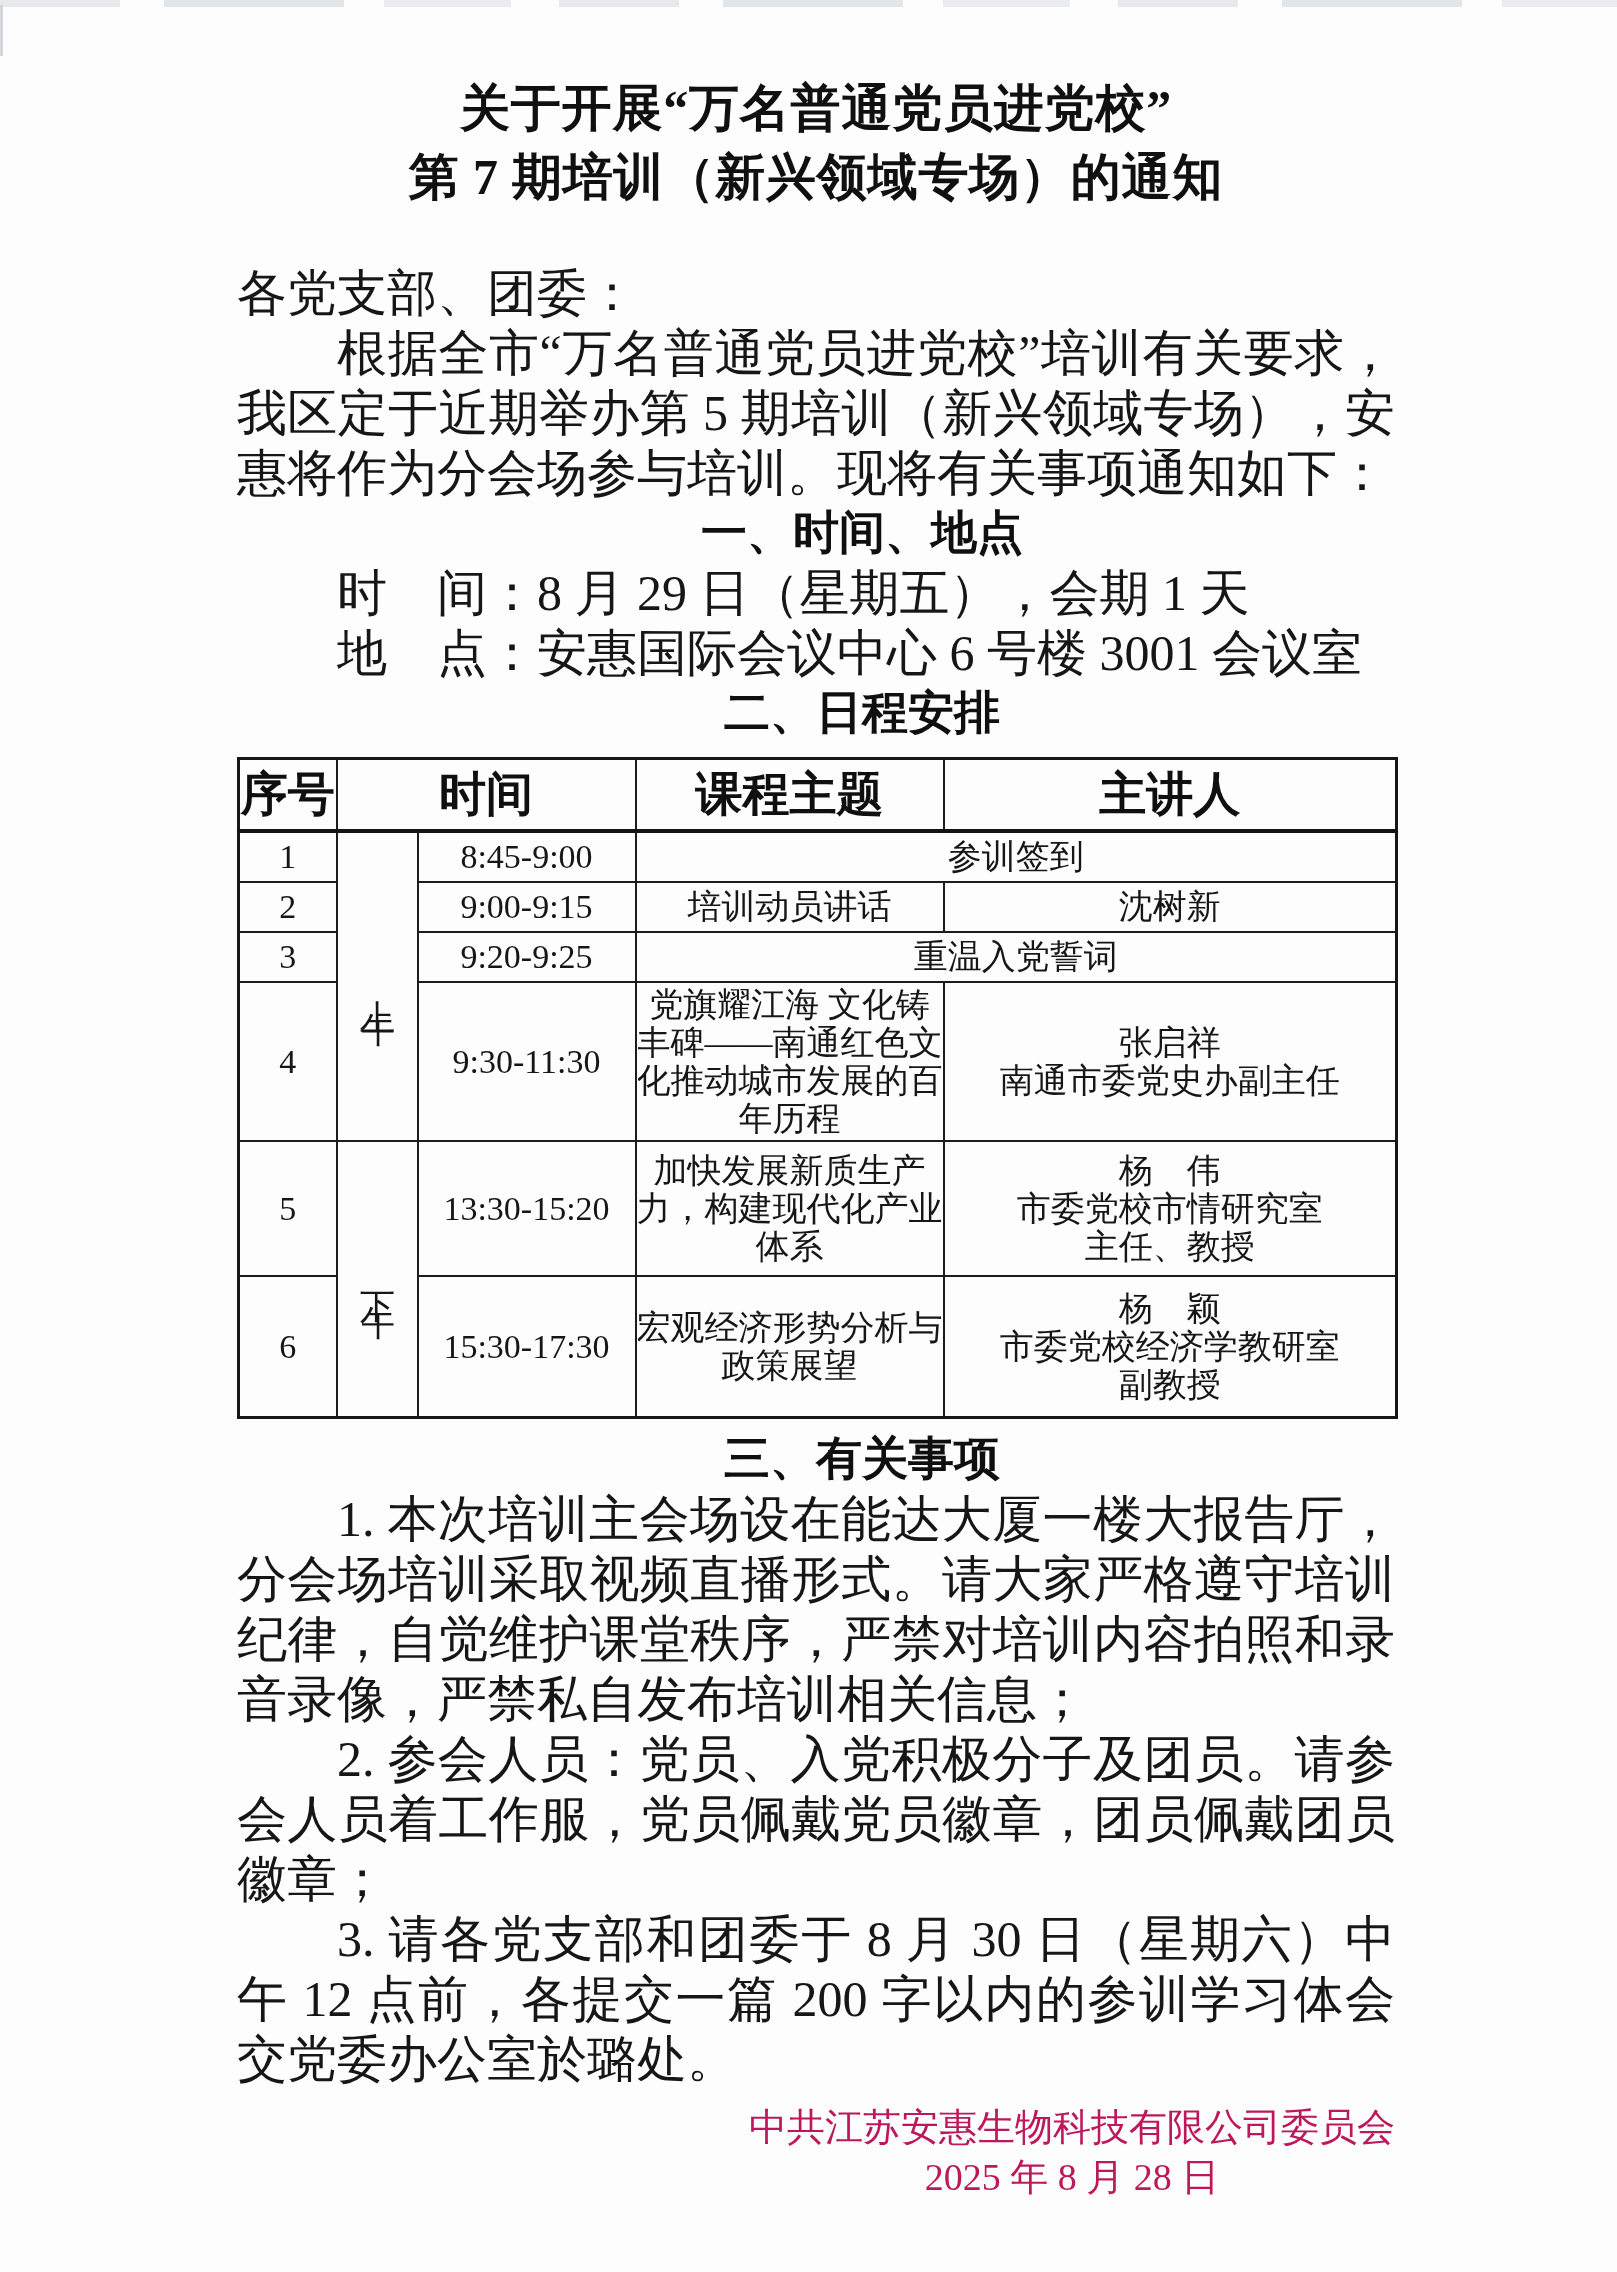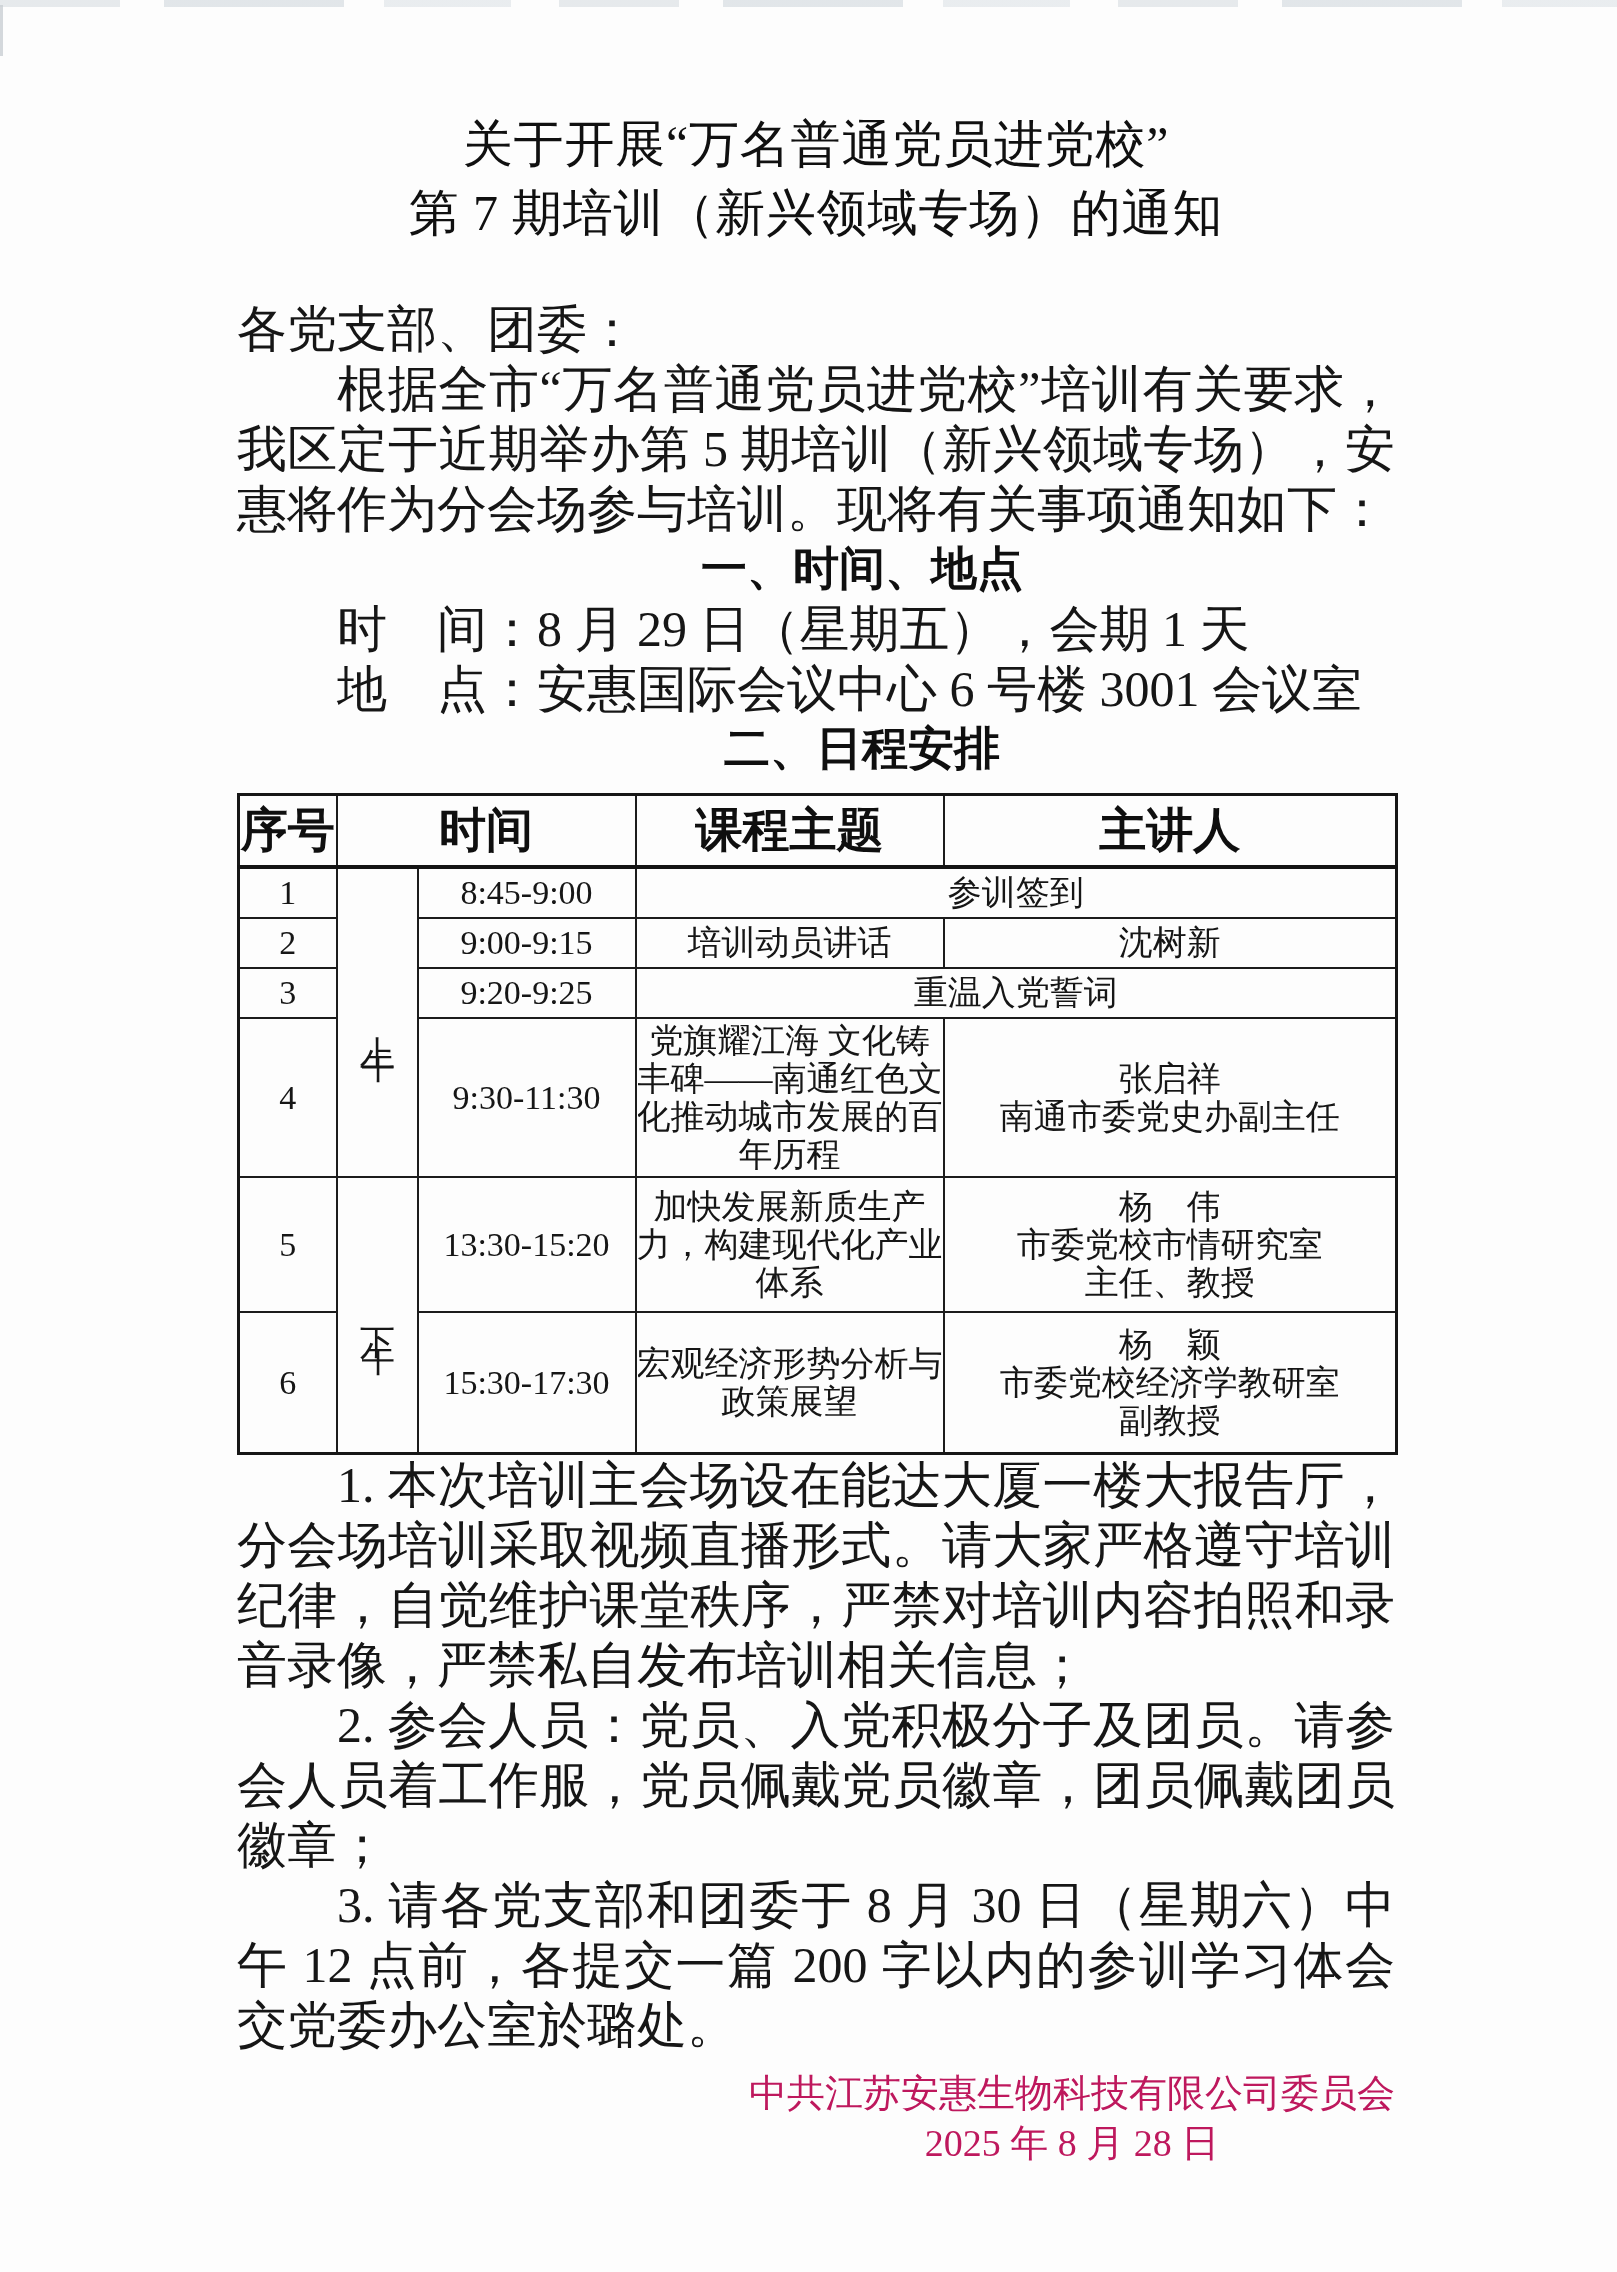--- a/index.html
+++ b/index.html
@@ -15,21 +15,21 @@
     position:absolute; top:0; left:0; right:0; height:7.2px;
     background: repeating-linear-gradient(90deg,
       #e2e6e9 0 120px, rgba(0,0,0,0) 120px 164px,
       #dde2e6 164px 344px, rgba(0,0,0,0) 344px 384px,
       #e6eaed 384px 511px, rgba(0,0,0,0) 511px 559px);
     opacity:.85;
   }
   .scan-tick { position:absolute; top:4.8px; left:0; width:3.2px; height:51px; background:#c9ced3; opacity:.8; }
   .content { padding: 0 222px 0 237px; }
 
-  .title { margin: 110px 0 0 0; text-align:center; font-weight:400;
+  .title { margin: 74px 0 0 0; text-align:center; font-weight:700;
            font-size:50px; line-height:69px; letter-spacing:0.8px; color:#101010; }
 
   p.body { margin:0; font-size:50px; line-height:60px; text-align:justify; color:#161616; }
   .salutation { margin-top:51px !important; }
   .indent { text-indent:2em; }
 
   .heading { margin:0; font-size:46px; line-height:60px; text-indent:2em;
              font-weight:700; color:#0f0f0f;
              font-family:Liberation Serif, serif;text-align:center; }
 
@@ -147,20 +147,21 @@
           <td>15:30-17:30</td>
           <td class="topic-cell">宏观经济形势分析与政策展望</td>
           <td class="speaker-cell">杨　颖
 市委党校经济学教研室
 副教授</td>
         </tr>
       </tbody>
     </table>
 
     <div class="notes">
+      <p class="heading" style="margin-top:9.6px">三、有关事项</p>
       <p class="body indent">1. 本次培训主会场设在能达大厦一楼大报告厅，分会场培训采取视频直播形式。请大家严格遵守培训纪律，自觉维护课堂秩序，严禁对培训内容拍照和录音录像，严禁私自发布培训相关信息；</p>
       <p class="body indent">2. 参会人员：党员、入党积极分子及团员。请参会人员着工作服，党员佩戴党员徽章，团员佩戴团员徽章；</p>
       <p class="body indent">3. 请各党支部和团委于 8 月 30 日（星期六）中午 12 点前，各提交一篇 200 字以内的参训学习体会交党委办公室於璐处。</p>
     </div>
 
     <div class="sig">
       <div>中共江苏安惠生物科技有限公司委员会</div>
       <div>2025 年 8 月 28 日</div>
     </div>
 

